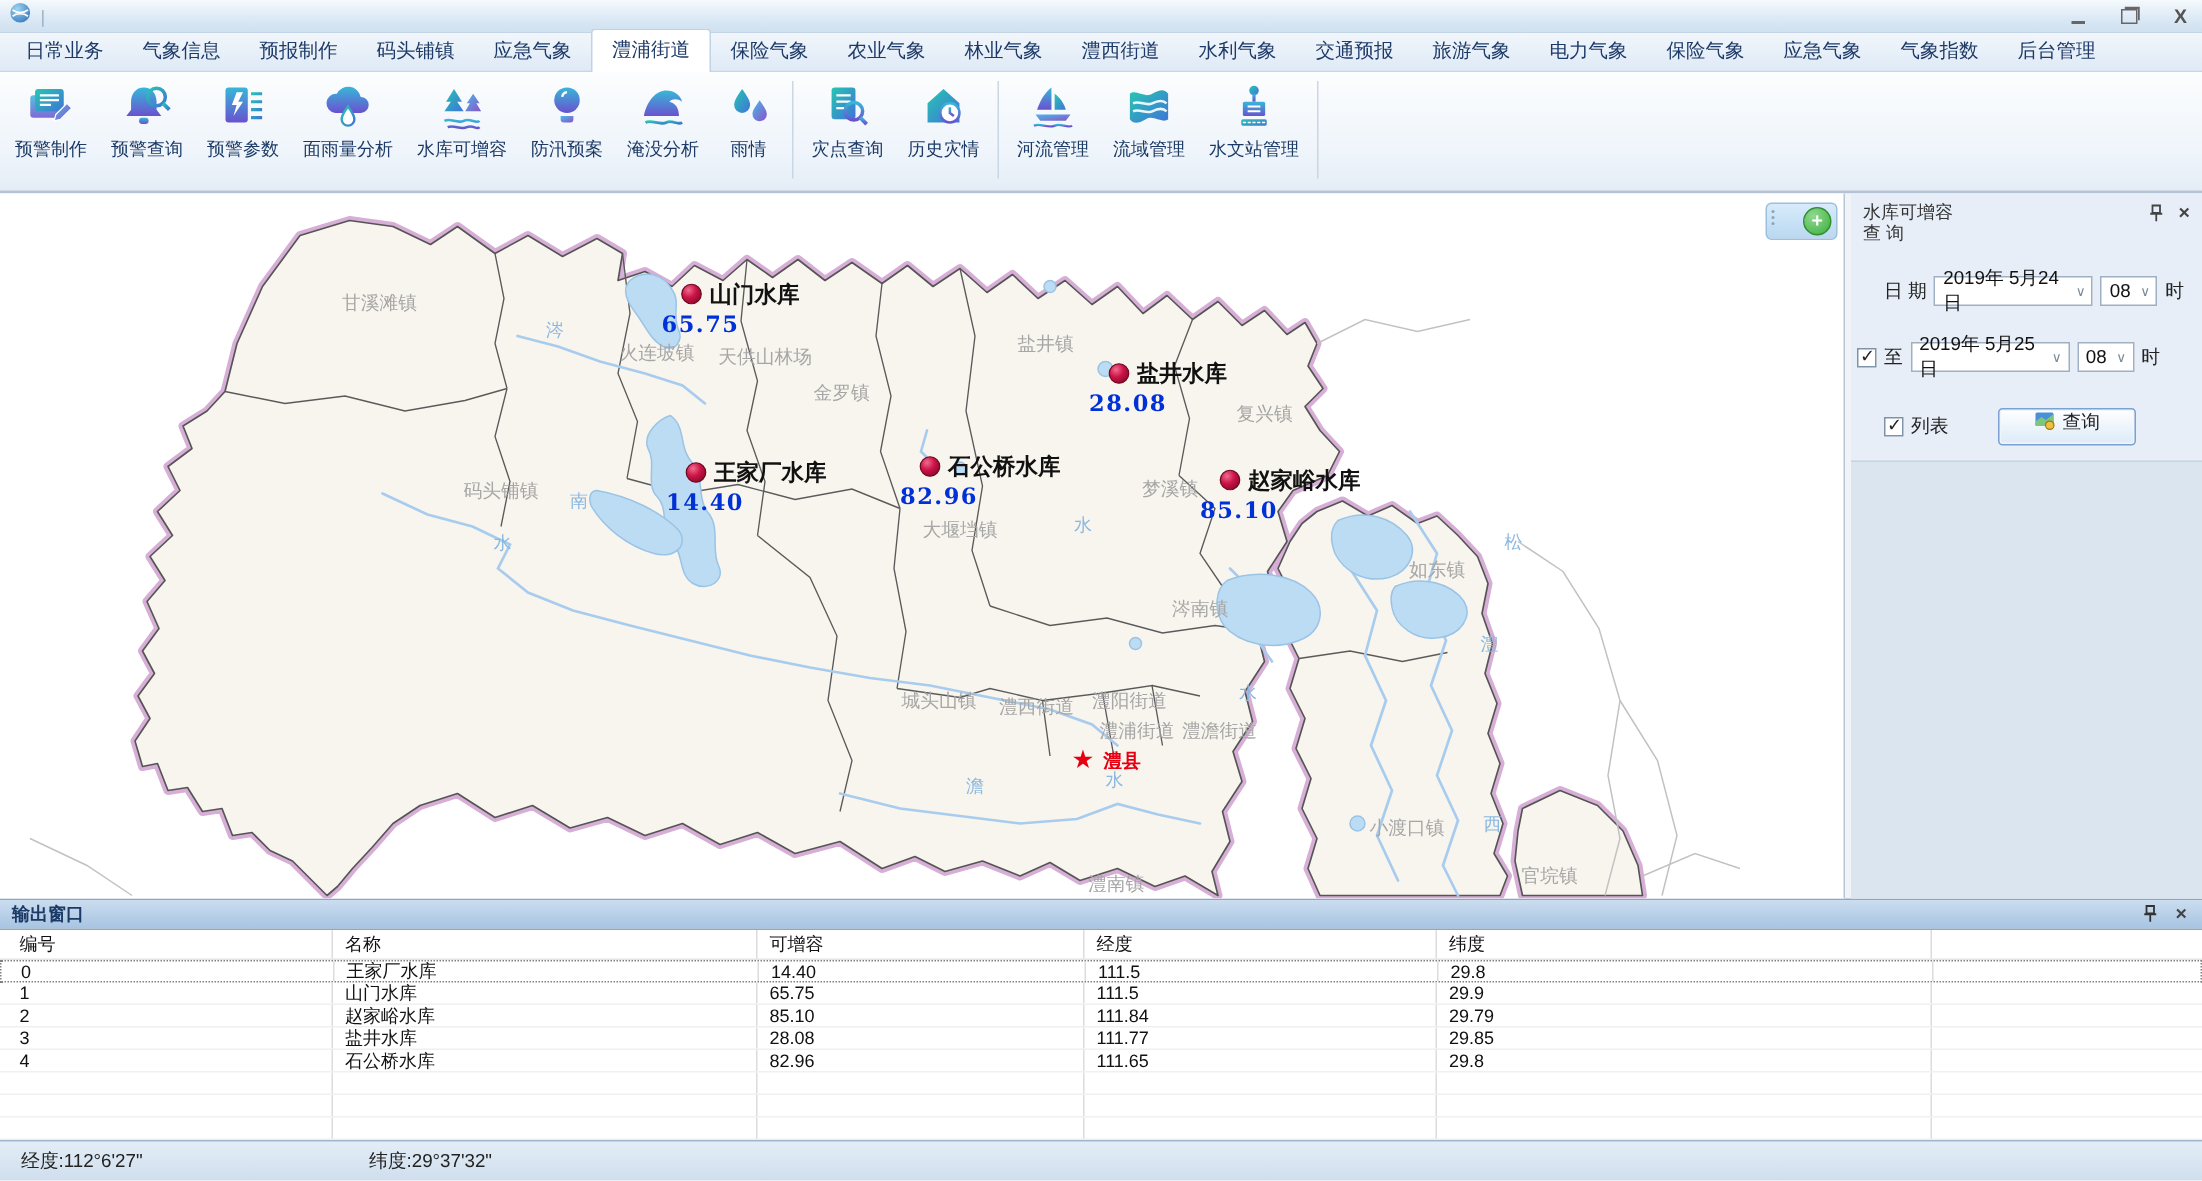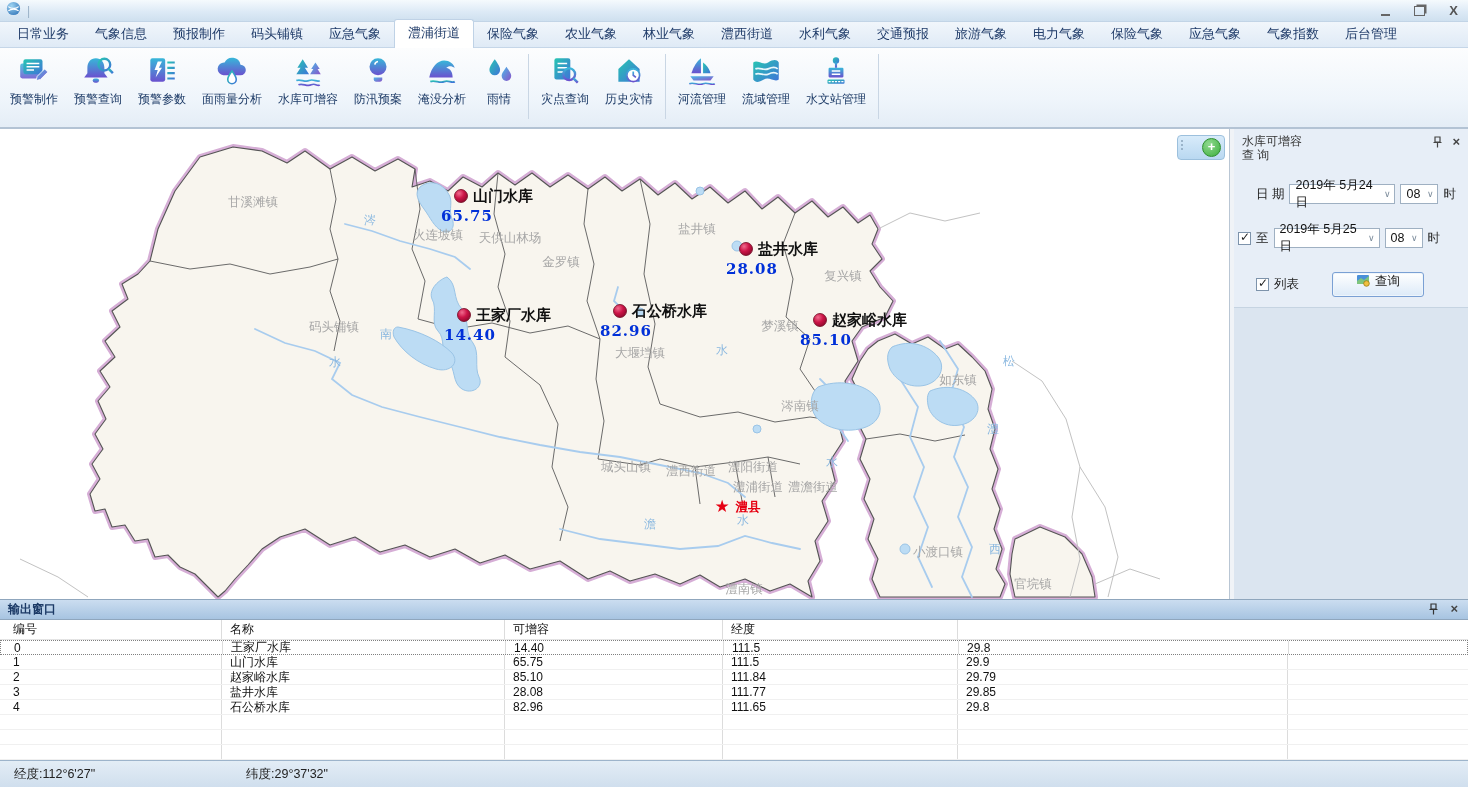--- a/index.html
+++ b/index.html
@@ -495,20 +495,21 @@
         </span>
         <span class="panel-close">×</span>
       </div>
     </div>
     <div id="table-wrap">
         <div class="t-row t-head">
           <div class="t-cell c0" style="width: 222px;">编号</div>
           <div class="t-cell c1" style="width: 283px;">名称</div>
           <div class="t-cell c2" style="width: 218px;">可增容</div>
           <div class="t-cell c3" style="width: 235px;">经度</div>
+          <div class="t-cell c4" style="width: 330px;">纬度</div>
         </div>
         <div class="t-row selected">
           <div class="t-cell c0" style="width: 222px;">0</div>
           <div class="t-cell c1" style="width: 283px;">王家厂水库</div>
           <div class="t-cell c2" style="width: 218px;">14.40</div>
           <div class="t-cell c3" style="width: 235px;">111.5</div>
           <div class="t-cell c4" style="width: 330px;">29.8</div>
         </div>
         <div class="t-row">
           <div class="t-cell c0" style="width: 222px;">1</div>

